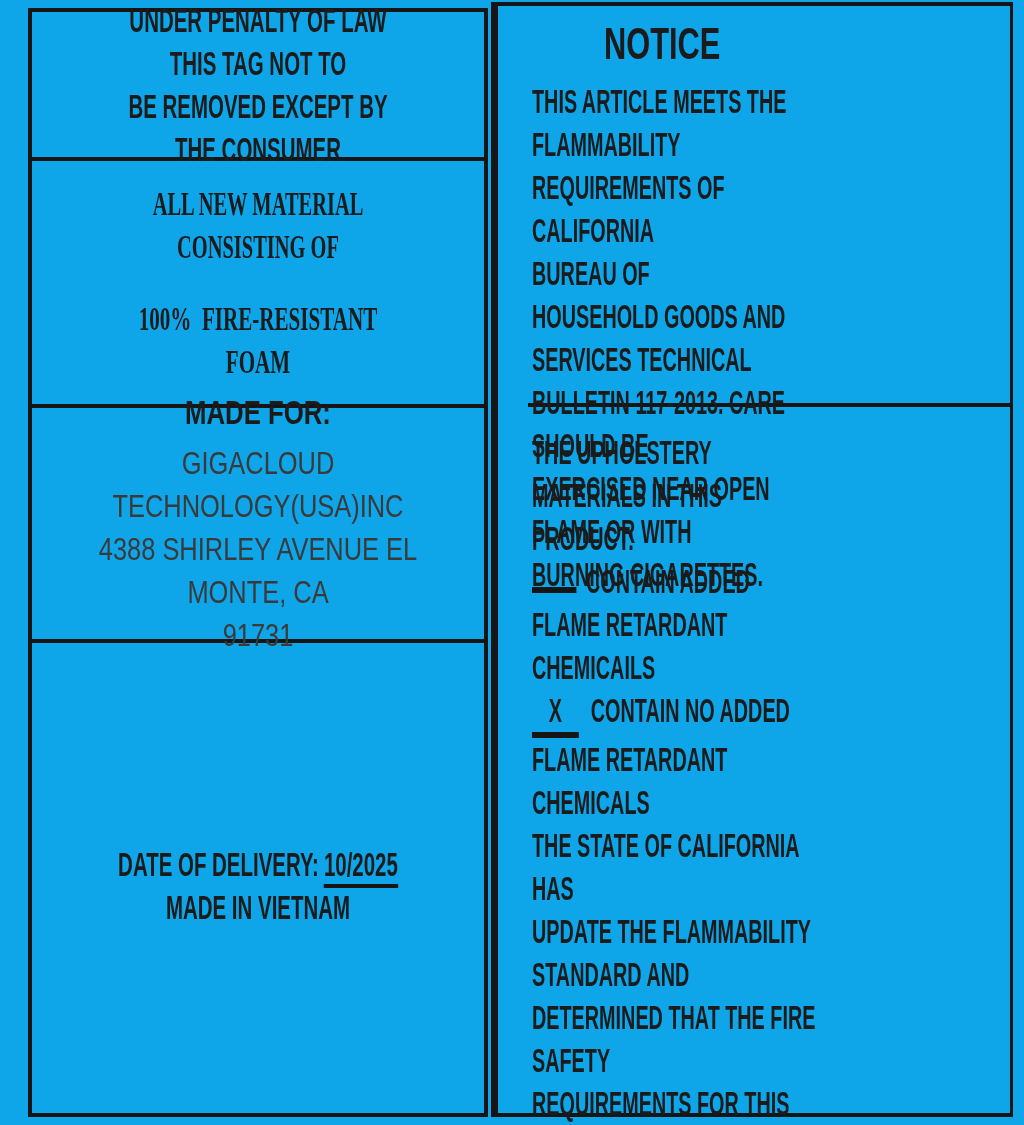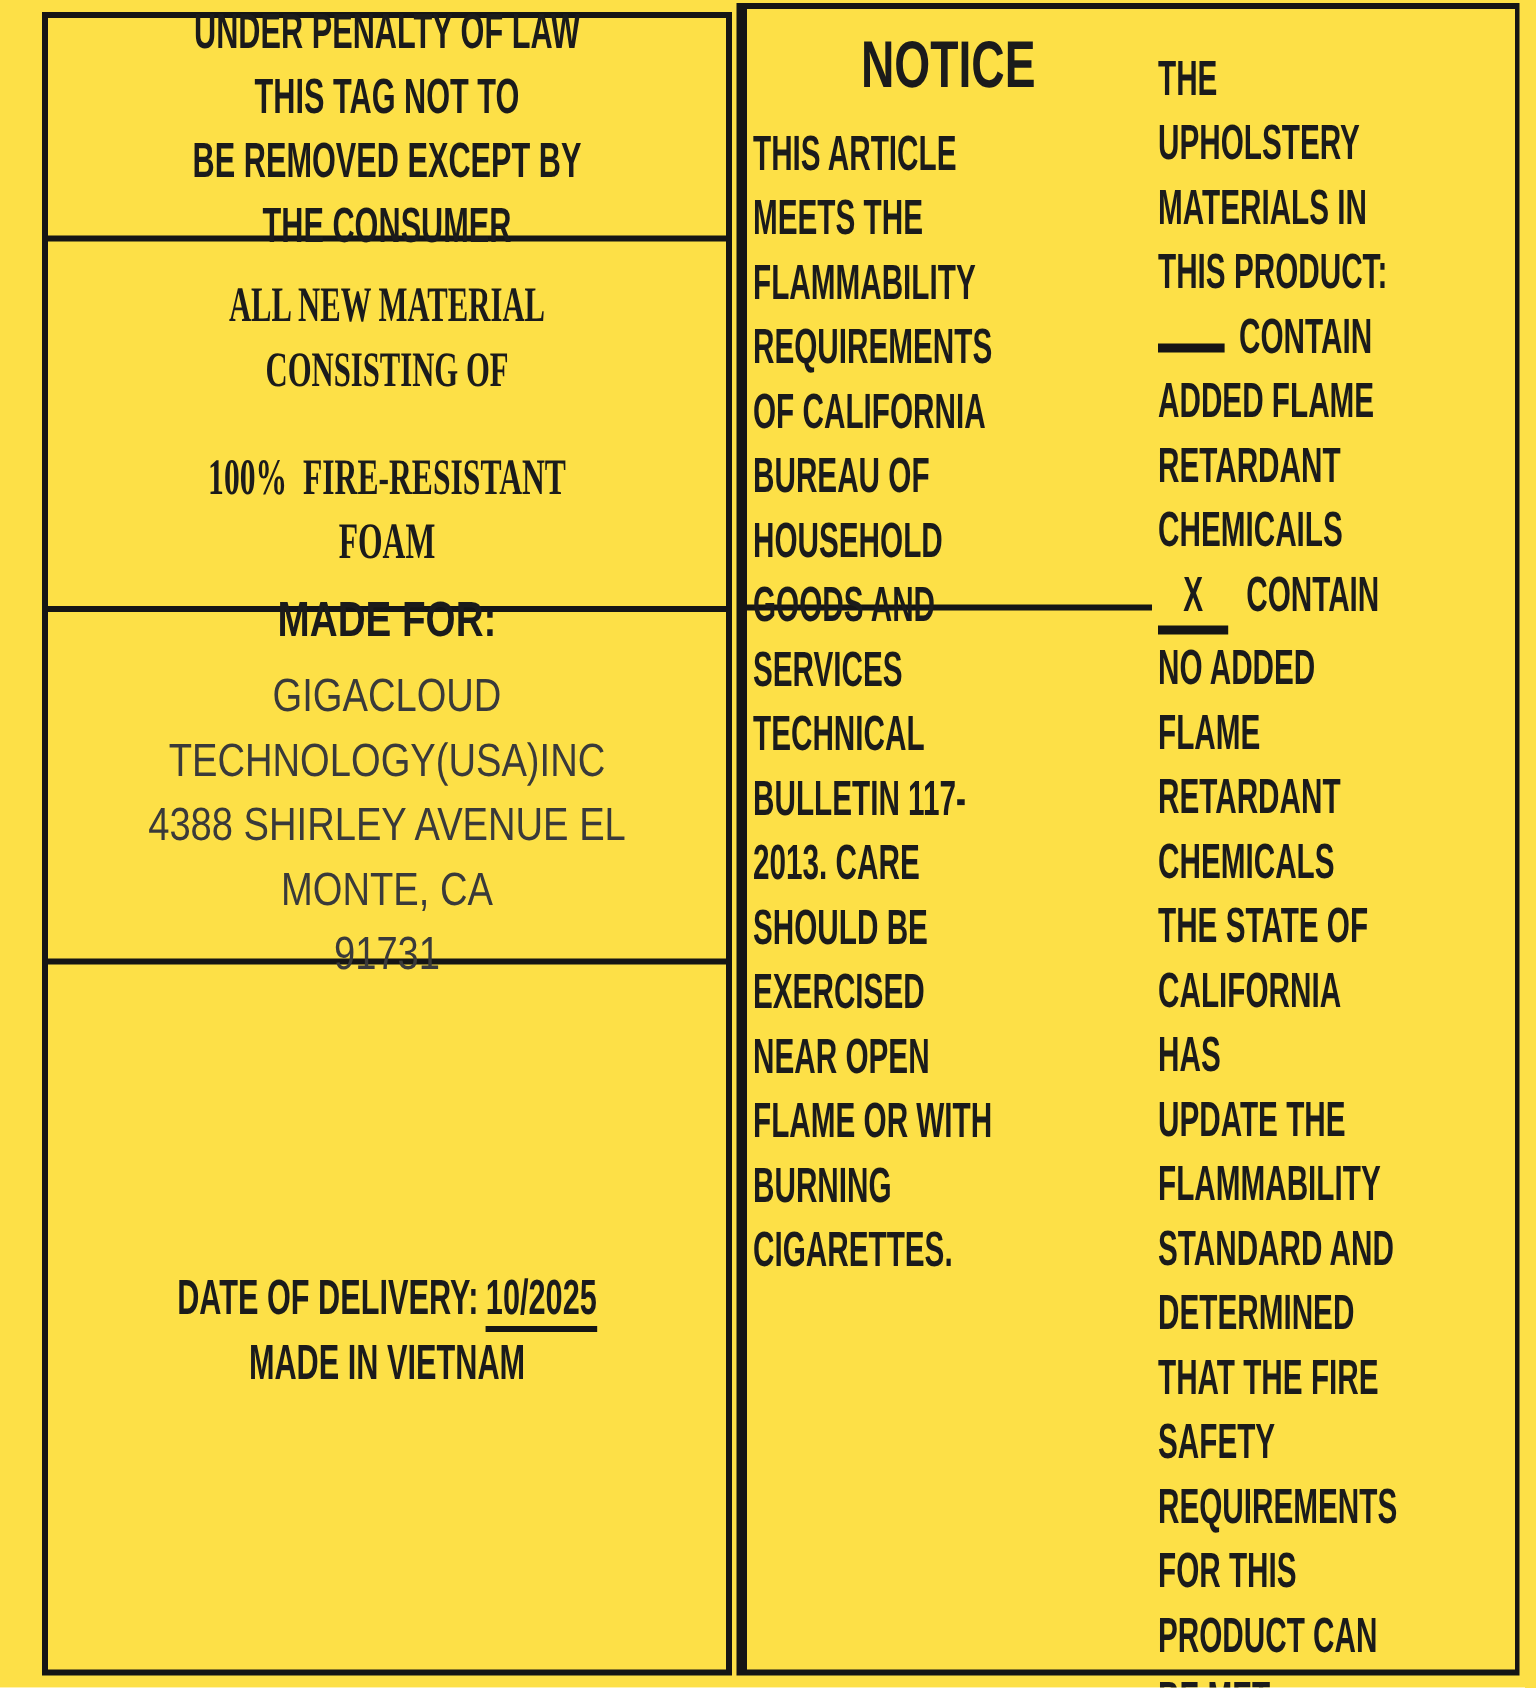--- a/index.html
+++ b/index.html
@@ -8,21 +8,21 @@
     background: #ffffff;
     width: 1024px;
     height: 1125px;
     overflow: hidden;
     font-family: "Liberation Sans", sans-serif;
   }
   .page {
     position: relative;
     width: 1024px;
     height: 1125px;
-    background: #fde047;
+    background: #0ea5e9;
     color: #1b1b1b;
     font-weight: bold;
   }
 
   
   .panel-left {
     position: absolute;
     left: 28px;
     top: 8px;
     width: 460px;
@@ -36,21 +36,22 @@
     position: absolute;
     left: 491px;
     top: 2px;
     width: 522px;
     height: 1115px;
     box-sizing: border-box;
     border-style: solid;
     border-color: #151515;
     border-width: 4px 3px 4px 7px;
     display: flex;
-    flex-direction: row;
+    flex-direction: column;
+    padding-left: 30px;
   }
 
   
   .sec {
     box-sizing: border-box;
     border-bottom: 4px solid #151515;
     display: flex;
     flex-direction: column;
     align-items: center;
     justify-content: center;

